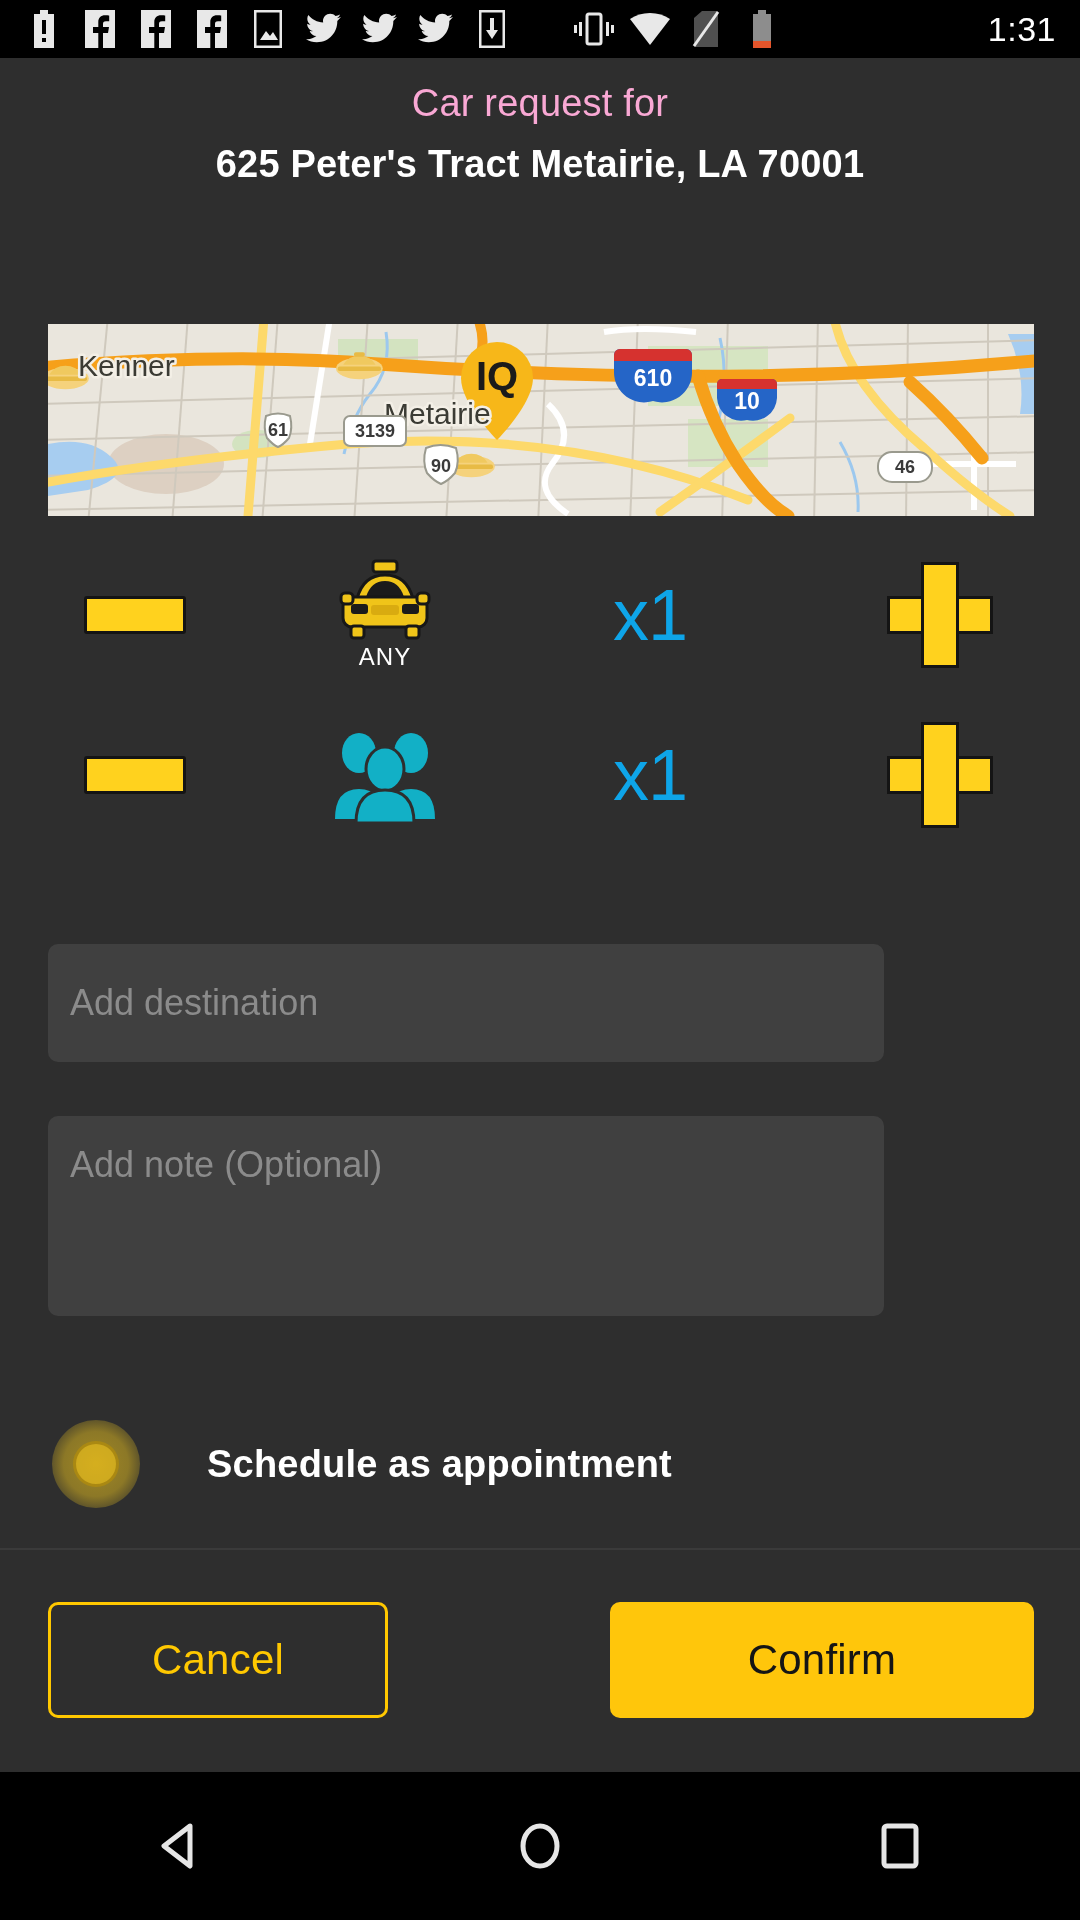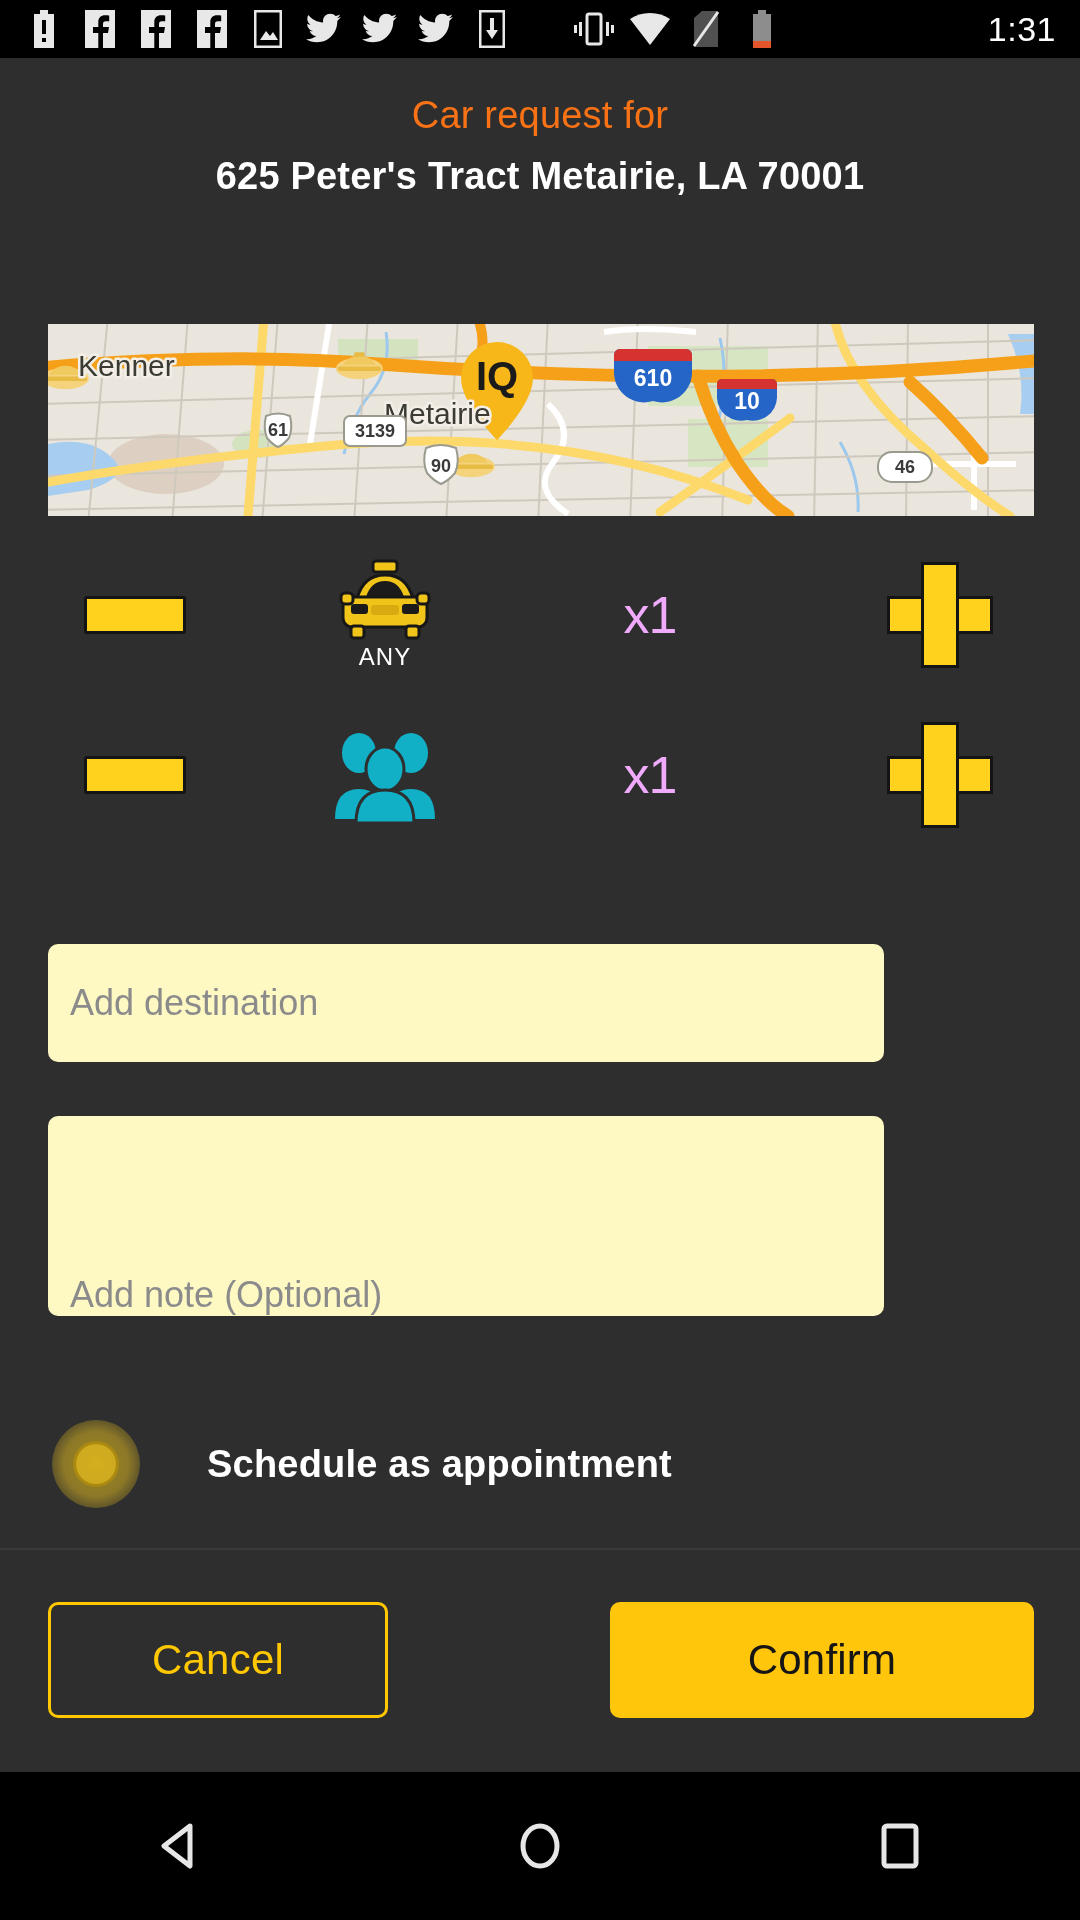--- a/index.html
+++ b/index.html
@@ -21,22 +21,22 @@
   .sb-icons { display: flex; align-items: center; gap: 0px; padding-left: 16px; flex: 1; }
   .sb-ico { width: 56px; height: 44px; display: flex; align-items: center; justify-content: center; }
   .sb-time {
     color: #fff; font-size: 34px; font-weight: 400;
     padding-right: 24px; letter-spacing: 0.5px;
   }
 
   
   .header { position: absolute; top: 58px; left: 0; width: 1080px; text-align: center; }
   .hdr-line1 {
-    color: #f97316; font-size: 38px; font-weight: 400;
-    padding-top: 36px; letter-spacing: .2px;
+    color: #f9a8d4; font-size: 38px; font-weight: 400;
+    padding-top: 24px; letter-spacing: .2px;
   }
   .hdr-line2 {
     color: #ffffff; font-size: 38px; font-weight: bold;
     padding-top: 18px; letter-spacing: .2px;
   }
 
   
   .map {
     position: absolute; left: 48px; top: 324px;
     width: 986px; height: 192px;
@@ -85,33 +85,33 @@
   .btn-plus u {
     position: absolute; background: #ffd21e; display: block;
     left: 37px; top: 37px; width: 32px; height: 32px; z-index: 2;
   }
 
   .icon-any-label {
     color: #ffffff; font-size: 24px; letter-spacing: 1px;
     font-weight: 400;
   }
   .count-txt {
-    color: #f0abfc; font-size: 52px; font-weight: 300;
+    color: #0ea5e9; font-size: 72px; font-weight: 300;
     letter-spacing: -1px; line-height: 1;
   }
 
   
   .field {
     position: absolute; left: 48px; width: 836px;
-    background: #fef9c3; border-radius: 10px;
+    background: #404040; border-radius: 10px;
     color: #8b8b8b; font-size: 36px;
     padding: 0 22px; display: flex;
   }
   .field-dest { top: 944px; height: 118px; align-items: center; }
-  .field-note { top: 1116px; height: 200px; align-items: flex-end; padding-top: 28px; }
+  .field-note { top: 1116px; height: 200px; align-items: flex-start; padding-top: 28px; }
 
   
   .sched {
     position: absolute; left: 48px; top: 1420px;
     display: flex; align-items: center;
   }
   .radio-wrap {
     width: 88px; height: 88px; border-radius: 50%;
     background: radial-gradient(circle at 50% 50%, rgba(255,210,30,.55) 0%, rgba(255,210,30,.45) 52%, rgba(255,210,30,.18) 76%, rgba(255,210,30,0) 100%);
     display: flex; align-items: center; justify-content: center;

